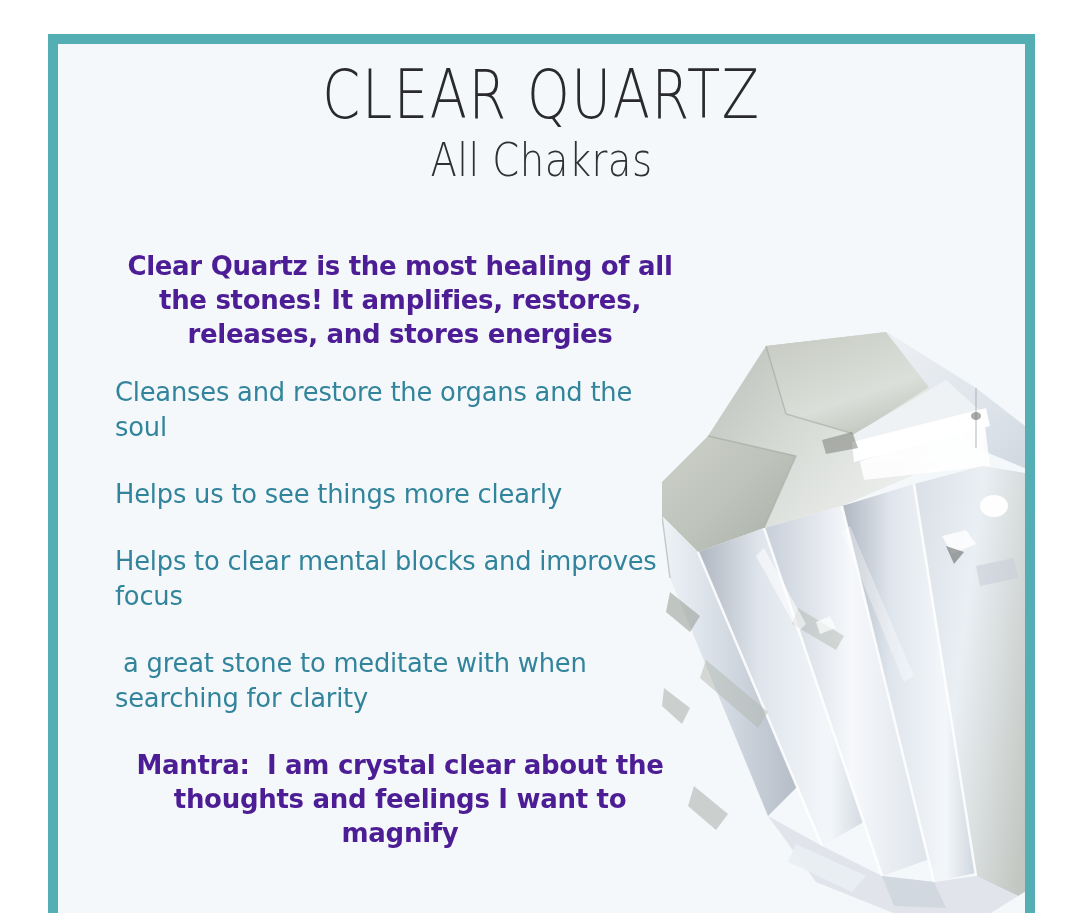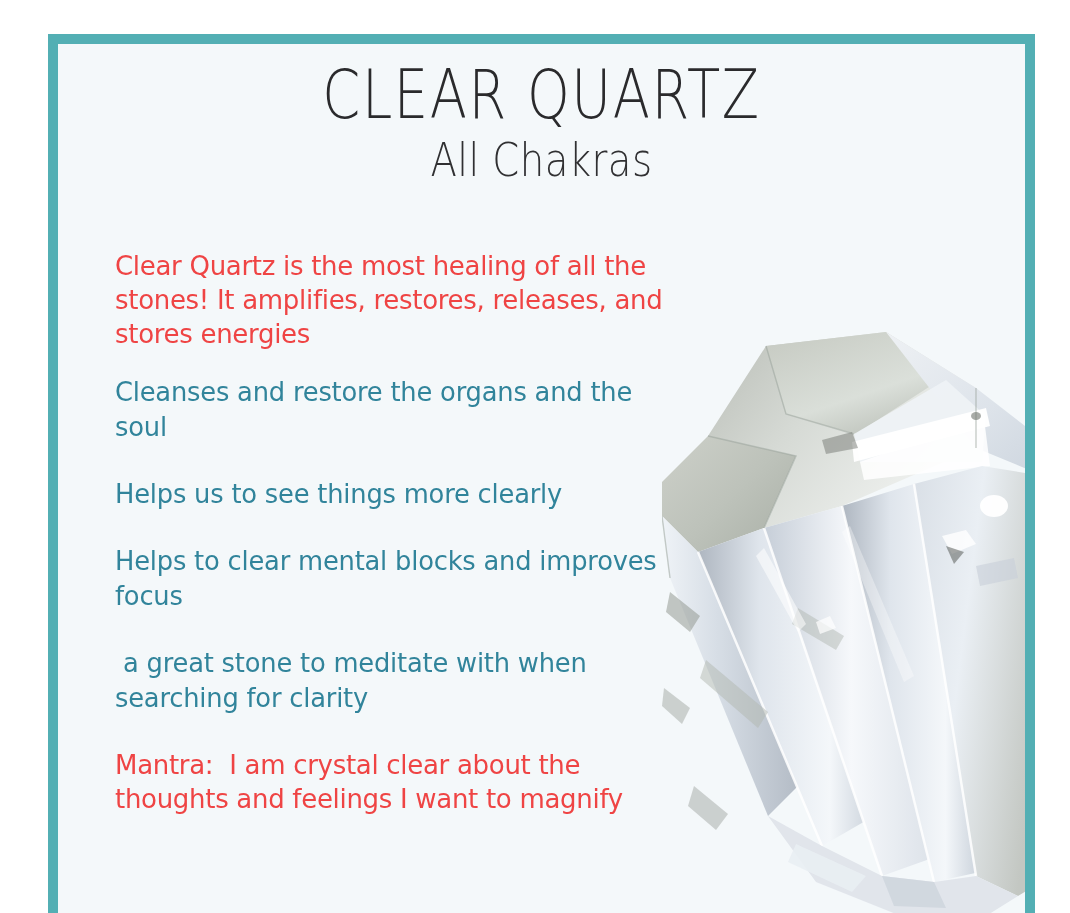--- a/index.html
+++ b/index.html
@@ -91,24 +91,25 @@
   .para {
     font-family: "DejaVu Sans", sans-serif;
     font-size: 26px;
     line-height: 35px;
     color: #17798f;
     margin: 0 0 24px 0;
     white-space: pre-wrap;
     letter-spacing: -0.2px;
   }
   .para.strong {
-    font-weight: 400;
-    color: #ef4444;
+    font-weight: 700;
+    color: #4c1d95;
     letter-spacing: -0.3px;
     line-height: 34px;
+    text-align: center;
   }
   .para.light {
     font-weight: 400;
     color: #31849b;
     transform: scaleX(0.99);
     transform-origin: left center;
   }
   .para.gap-lg { margin-bottom: 32px; }
   .para.mantra { margin-bottom: 2px; }
 </style>

